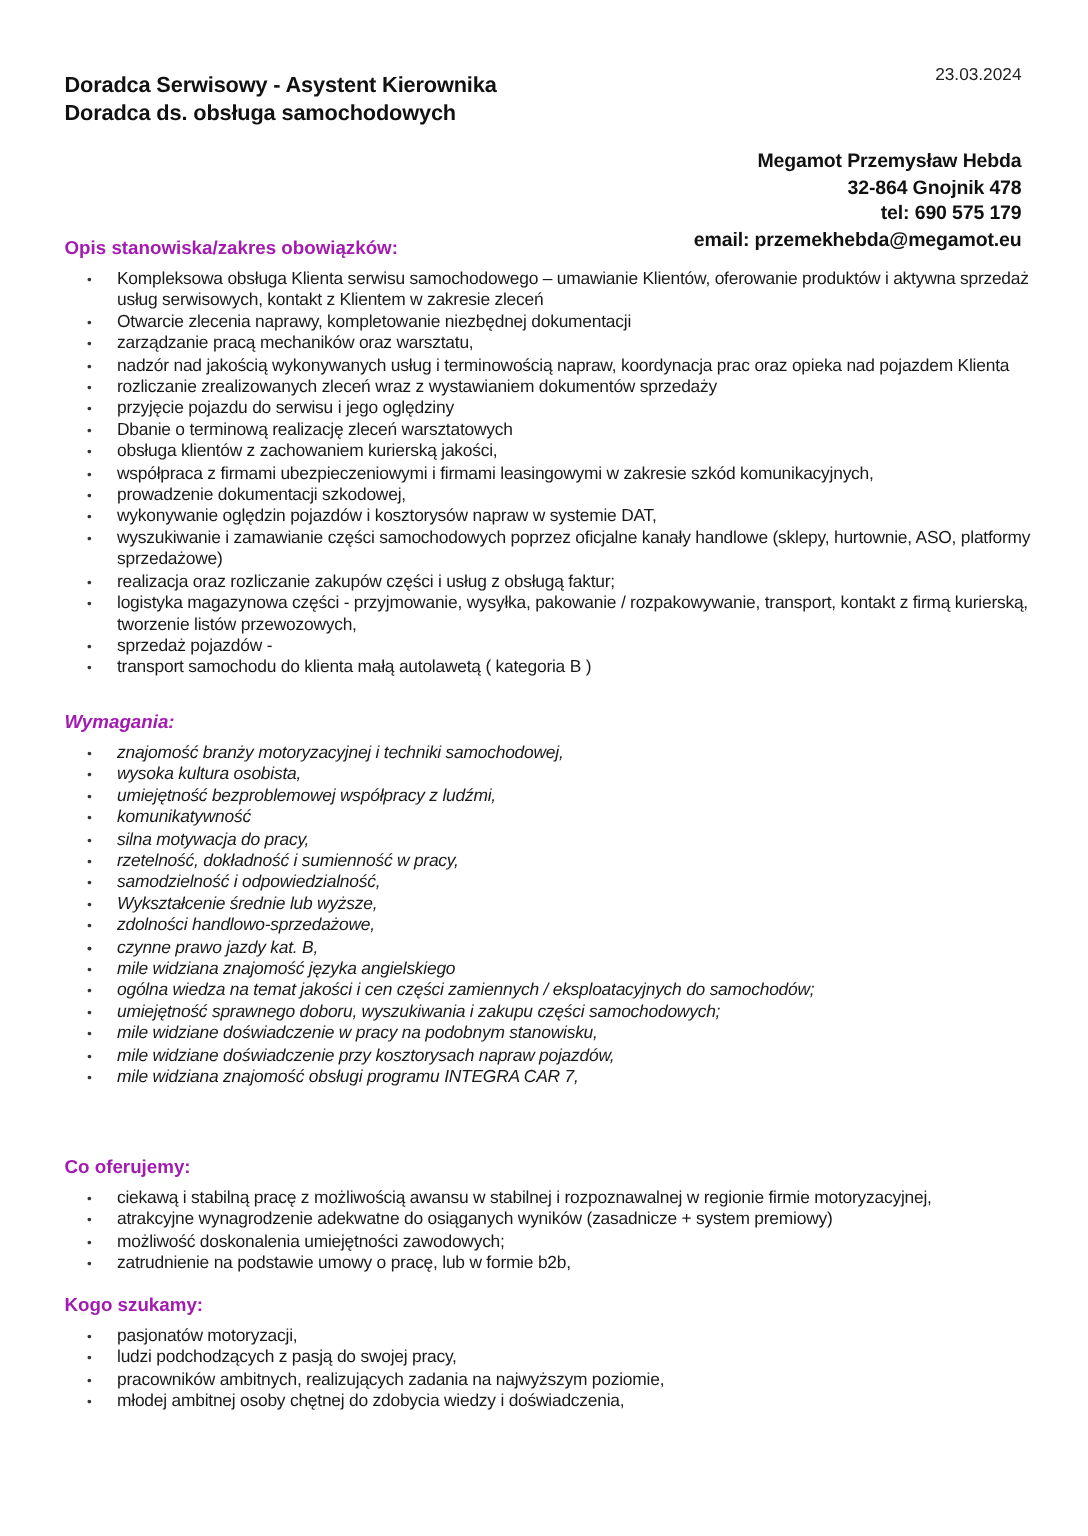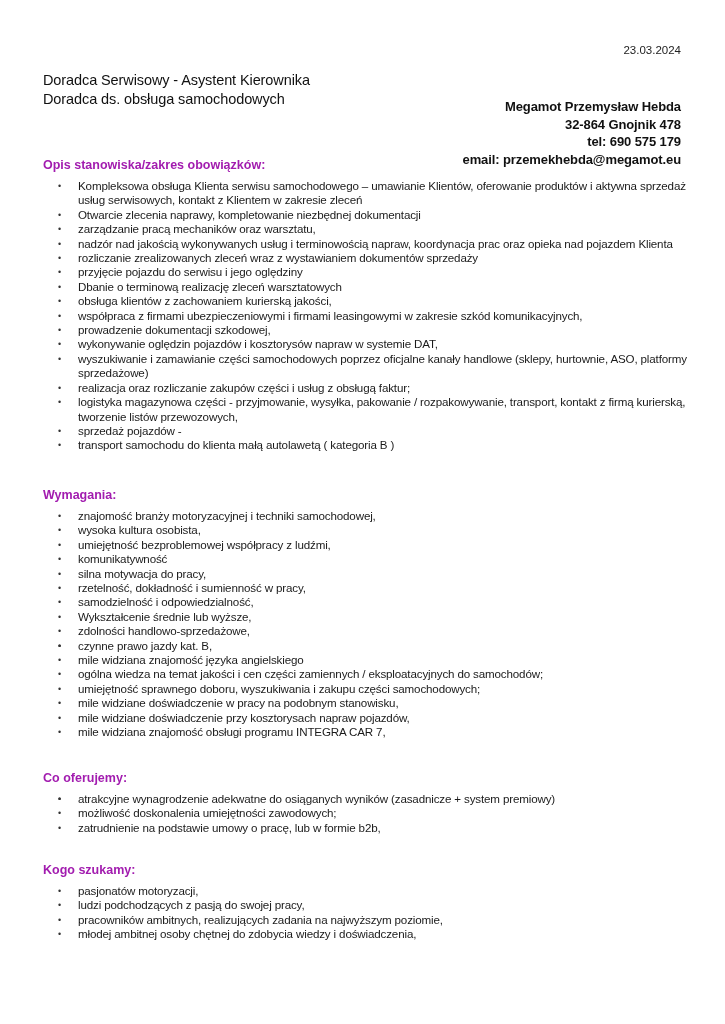--- a/index.html
+++ b/index.html
@@ -24,22 +24,22 @@
     .date {
       position: absolute;
       right: 44px;
       top: 44px;
       font-size: 11.5px;
       color: #222;
     }
     .title-block {
       position: absolute;
       left: 43px;
-      top: 71px;
-      font-weight: normal;
+      top: 48px;
+      font-weight: bold;
       font-size: 14.5px;
       line-height: 19px;
       color: #111;
       letter-spacing: -0.1px;
     }
     .company-block {
       position: absolute;
       right: 44px;
       top: 98px;
       text-align: right;
@@ -76,21 +76,21 @@
     }
     .section li .bullet {
       position: absolute;
       left: 15px;
       top: 0;
       font-size: 9px;
       line-height: 14.4px;
       color: #333;
     }
     #sec-opis { top: 157px; }
-    #sec-wymagania { top: 487px; }
+    #sec-wymagania { top: 473px; font-style: italic; }
     #sec-oferujemy { top: 770px; }
     #sec-szukamy { top: 862px; }
   </style>
 </head>
 <body>
 
 <div class="page">
 
   <div class="date">23.03.2024</div>
 
@@ -147,21 +147,21 @@
         <li><span class="bullet">•</span><span>umiejętność sprawnego doboru, wyszukiwania i zakupu części samochodowych;</span></li>
         <li><span class="bullet">•</span><span>mile widziane doświadczenie w pracy na podobnym stanowisku,</span></li>
         <li><span class="bullet">•</span><span>mile widziane doświadczenie przy kosztorysach napraw pojazdów,</span></li>
         <li><span class="bullet">•</span><span>mile widziana znajomość obsługi programu INTEGRA CAR 7,</span></li>
       </ul>
   </div>
 
   <div class="section" id="sec-oferujemy">
     <h2>Co oferujemy:</h2>
     <ul>
-        <li><span class="bullet">•</span></li>
+        <li><span class="bullet">•</span><span>ciekawą i stabilną pracę z możliwością awansu w stabilnej i rozpoznawalnej w regionie firmie motoryzacyjnej,</span></li>
         <li><span class="bullet">•</span><span>atrakcyjne wynagrodzenie adekwatne do osiąganych wyników (zasadnicze + system premiowy)</span></li>
         <li><span class="bullet">•</span><span>możliwość doskonalenia umiejętności zawodowych;</span></li>
         <li><span class="bullet">•</span><span>zatrudnienie na podstawie umowy o pracę, lub w formie b2b,</span></li>
       </ul>
   </div>
 
   <div class="section" id="sec-szukamy">
     <h2>Kogo szukamy:</h2>
     <ul>
         <li><span class="bullet">•</span><span>pasjonatów motoryzacji,</span></li>

